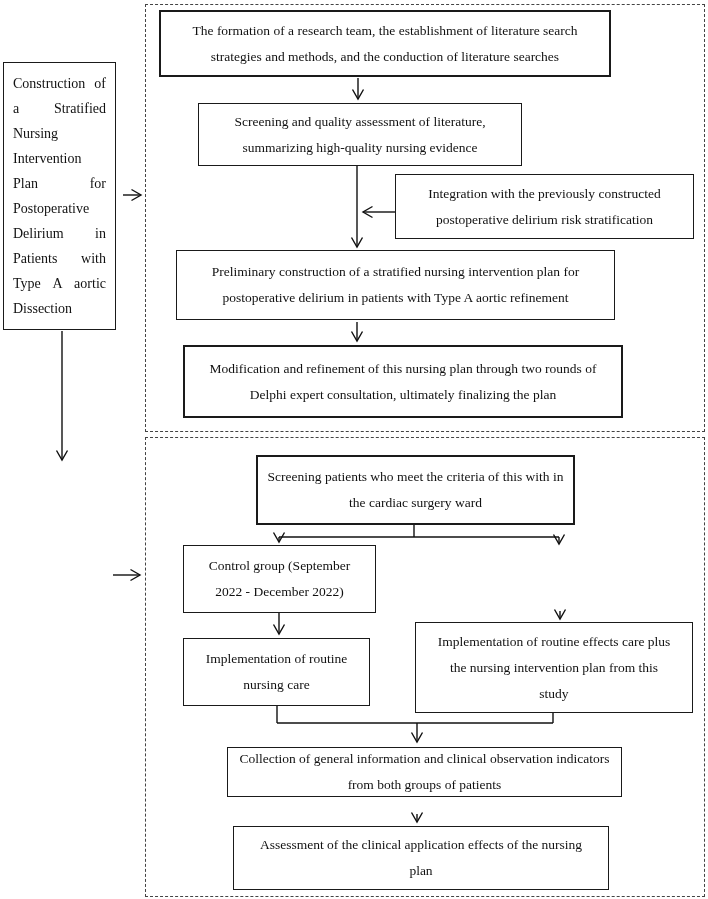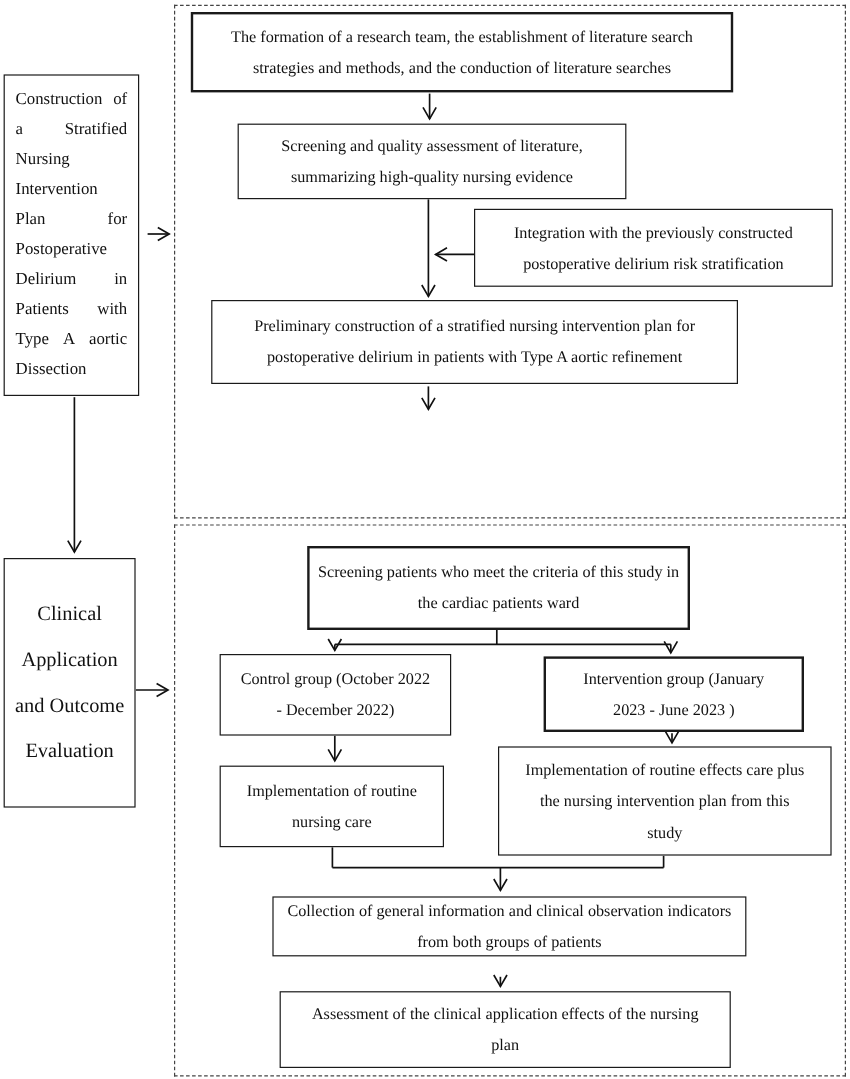--- a/index.html
+++ b/index.html
@@ -81,36 +81,35 @@
     <path d="M560,611 V619" marker-end="url(#arrow)"></path>
     <path d="M277,706 V723"></path>
     <path d="M553,713 V723"></path>
     <path d="M277,723 H553"></path>
     <path d="M417,723 V742" marker-end="url(#arrow)"></path>
     <path d="M417,814 V822" marker-end="url(#arrow)"></path>
   </svg>
 
   <div class="box phase-box" style="left:3px; top:62px; width:113px; height:268px;">Construction of a Stratified Nursing Intervention Plan for Postoperative Delirium in Patients with Type A aortic Dissection</div>
 
-  <div class="box phase-box2" style="left:3px; top:465px; width:110px; height:208px;">Clinical Application and Outcome Evaluation</div>
 
   <div class="box box-heavy" style="left:159px; top:10px; width:452px; height:67px; padding:4px 10px;">The formation of a research team, the establishment of literature search strategies and methods, and the conduction of literature searches</div>
 
   <div class="box" style="left:198px; top:103px; width:324px; height:63px;">Screening and quality assessment of literature, summarizing high-quality nursing evidence</div>
 
   <div class="box" style="left:395px; top:174px; width:299px; height:65px;">Integration with the previously constructed postoperative delirium risk stratification</div>
 
   <div class="box" style="left:176px; top:250px; width:439px; height:70px; padding:4px 10px;">Preliminary construction of a stratified nursing intervention plan for postoperative delirium in patients with Type A aortic refinement</div>
 
+  <div class="box box-heavy" style="left:183px; top:345px; width:440px; height:73px; padding:4px 11px;">Modification and refinement of this nursing plan through two rounds of Delphi expert consultation, ultimately finalizing the plan</div>
 
-  <div class="box box-heavy" style="left:256px; top:455px; width:319px; height:70px;">Screening patients who meet the criteria of this study in the cardiac patients ward</div>
+  <div class="box box-heavy" style="left:256px; top:455px; width:319px; height:70px;">Screening patients who meet the criteria of this with in the cardiac surgery ward</div>
 
-  <div class="box" style="left:183px; top:545px; width:193px; height:68px; padding:4px 13px;">Control group (October 2022 - December 2022)</div>
+  <div class="box" style="left:183px; top:545px; width:193px; height:68px; padding:4px 13px;">Control group (September 2022 - December 2022)</div>
 
-  <div class="box box-heavy" style="left:453px; top:547px; width:217px; height:63px; padding:4px 18px;">Intervention group (January 2023 - June 2023 )</div>
 
   <div class="box" style="left:183px; top:638px; width:187px; height:68px;">Implementation of routine nursing care</div>
 
   <div class="box" style="left:415px; top:622px; width:278px; height:91px; padding:4px 18px;">Implementation of routine effects care plus the nursing intervention plan from this study</div>
 
   <div class="box" style="left:227px; top:747px; width:395px; height:50px;">Collection of general information and clinical observation indicators from both groups of patients</div>
 
   <div class="box" style="left:233px; top:826px; width:376px; height:64px; padding:4px 20px;">Assessment of the clinical application effects of the nursing plan</div>
 
 </div>

